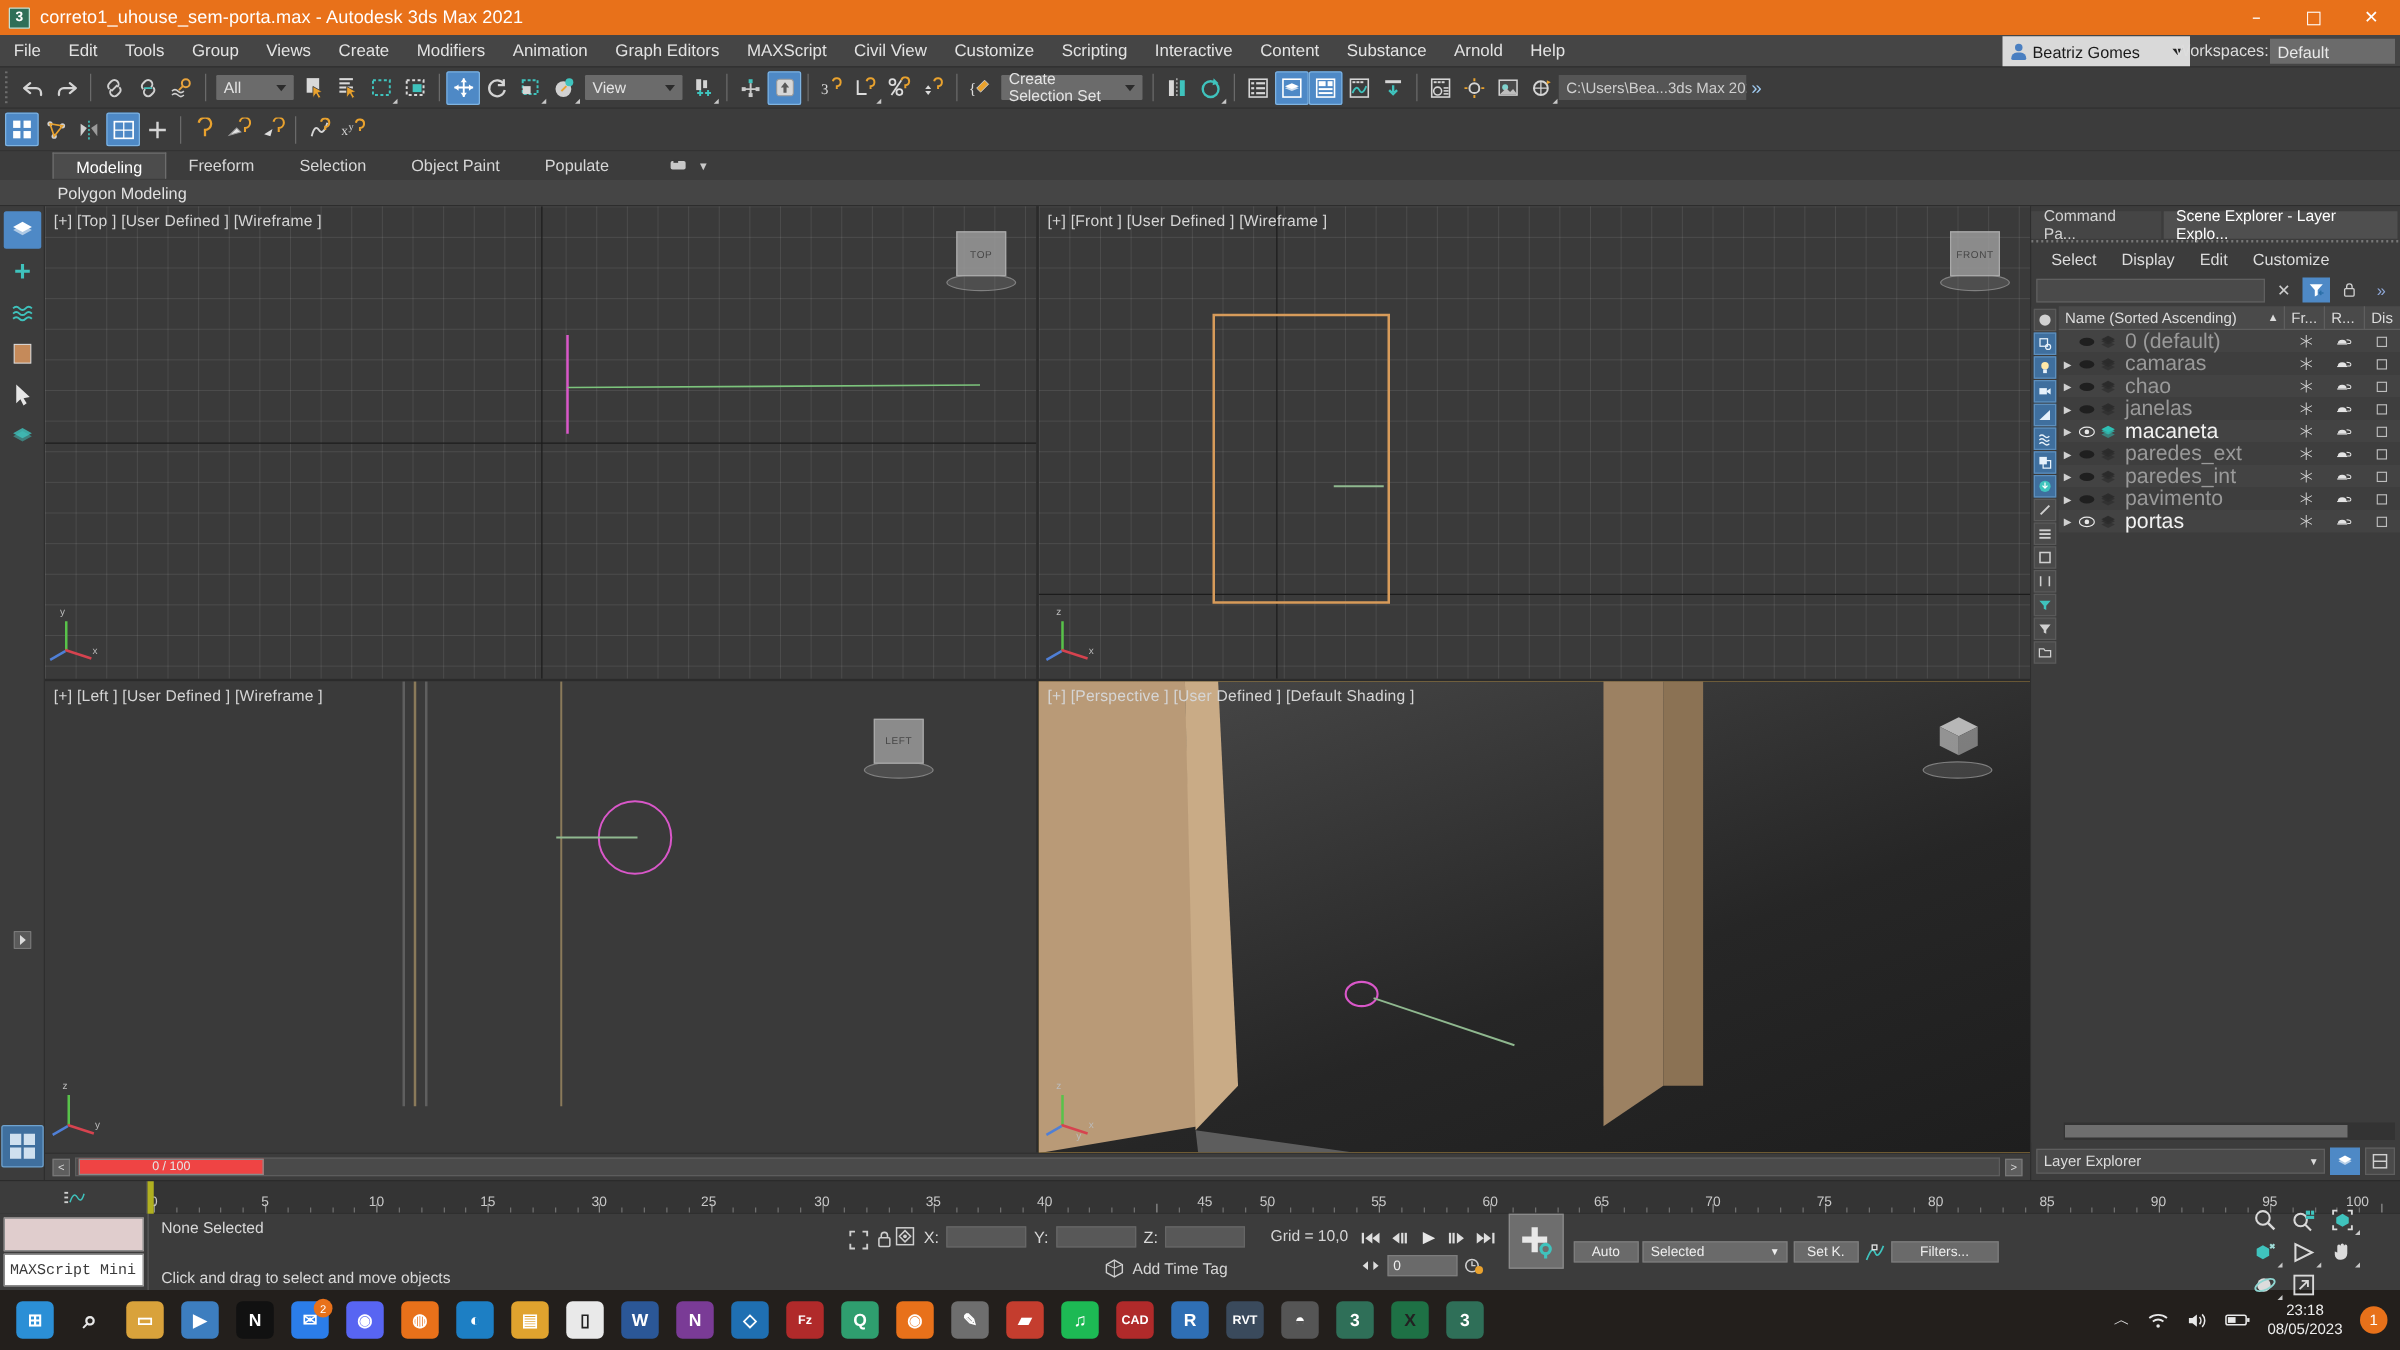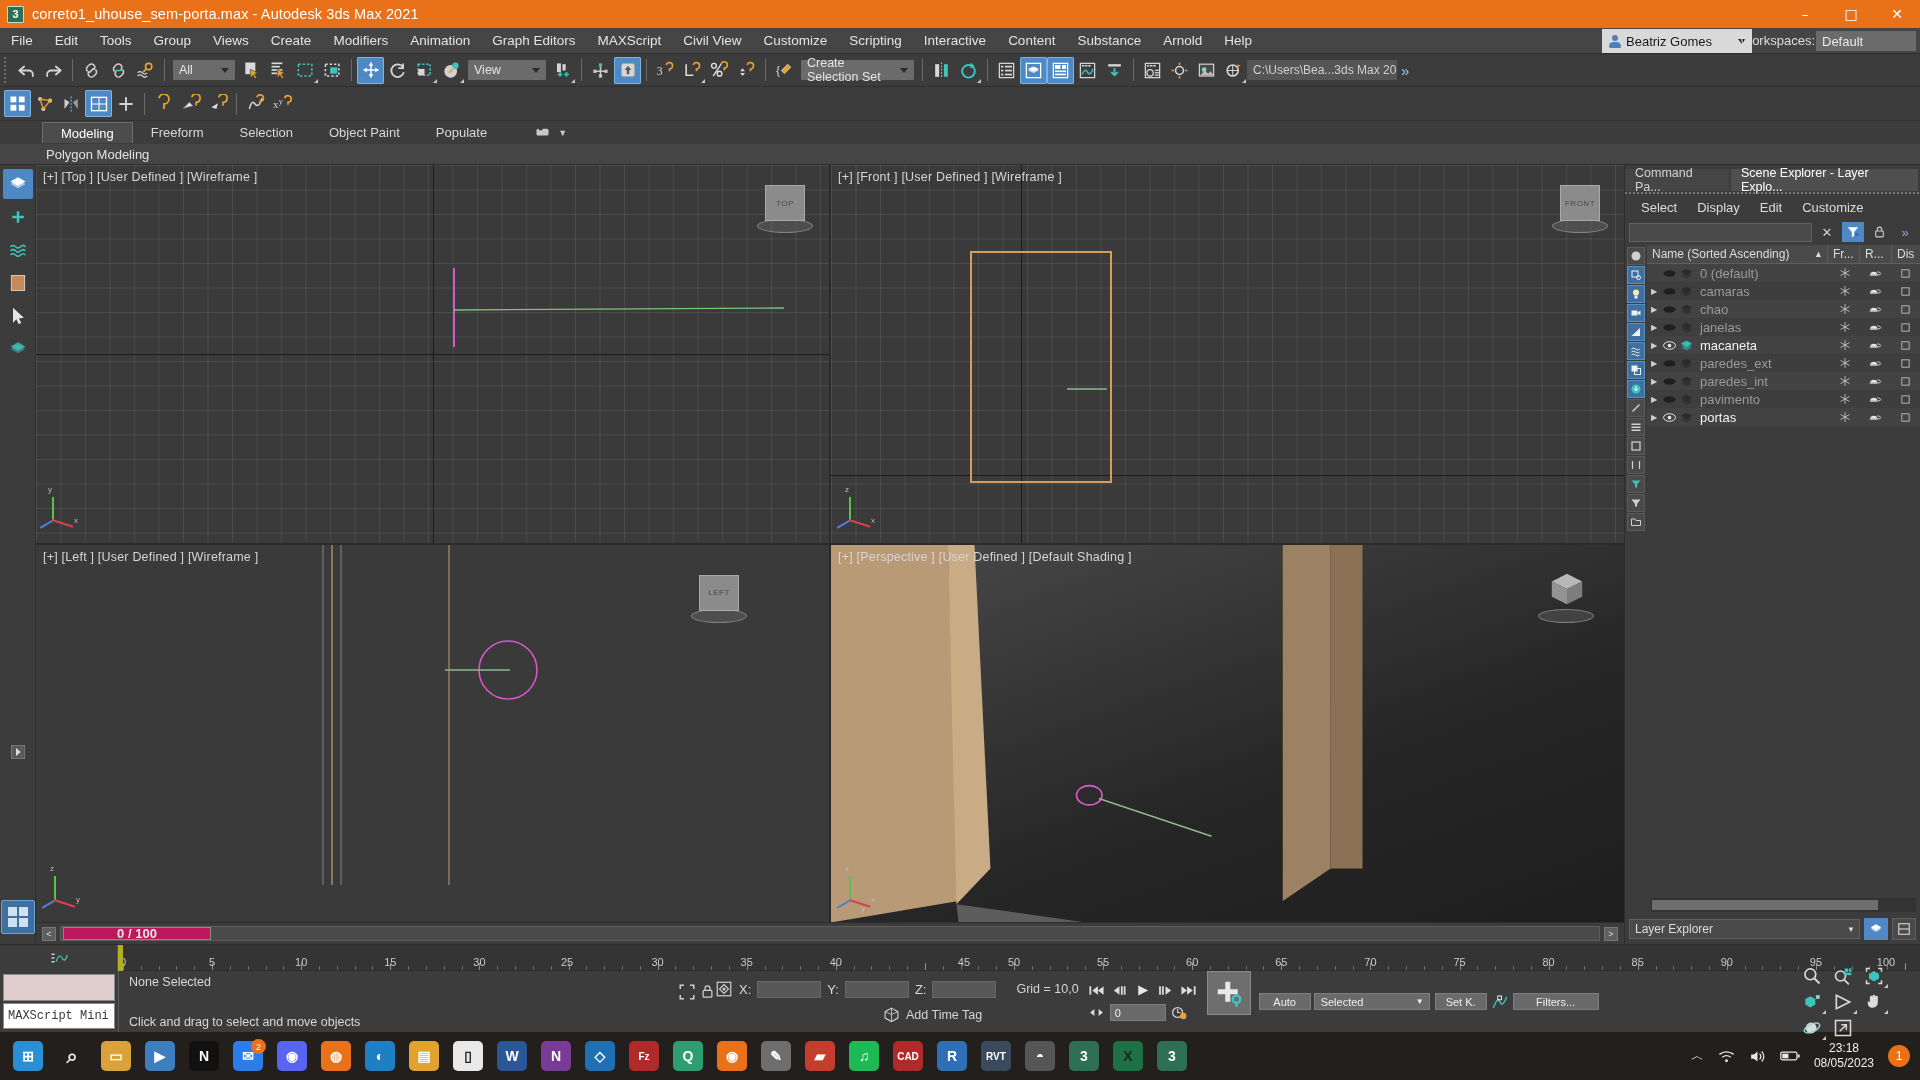--- a/index.html
+++ b/index.html
@@ -168,23 +168,23 @@
           transform: rotate(150deg); transform-origin: left bottom; }
   .ax-lbl { position:absolute; font-size:8px; color:#bbb; }
 
   
   .timeline-row { height: 22px; background:#3c3c3c; display:flex; align-items:center;
       padding: 0 6px; gap:4px; flex: 0 0 22px; border-top:1px solid #2e2e2e;}
   .tl-btn { width:14px;height:14px;background:#5e5e5e;color:#ddd;font-size:9px;
       display:flex;align-items:center;justify-content:center;border:1px solid #777;}
   .tl-track { flex:1 1 auto; height:15px; background:#4a4a4a; position:relative;
       border:1px solid #5d5d5d; }
-  .tl-thumb { position:absolute; left:2px; top:0; bottom:0; width:148px; background:#be185d;
-      border:1px solid #8a8a8a; color:#e6e6e6; font-size:13px; display:flex;
-      align-items:center; justify-content:center;font-weight:bold; }
+  .tl-thumb { position:absolute; left:2px; top:0; bottom:0; width:148px; background:#ef4444;
+      border:1px solid #8a8a8a; color:#e6e6e6; font-size:10px; display:flex;
+      align-items:center; justify-content:center; }
 
   
   .ruler { height: 26px; background:#343434; position:relative; flex:0 0 26px;
       border-top:1px solid #2b2b2b; }
   .ruler .tick { position:absolute; bottom:0; width:1px; background:#8e8e8e; }
   .ruler .lbl { position:absolute; bottom:2px; color:#c9c9c9; font-size:11px;
       transform: translateX(-50%); }
   .ruler-left { position:absolute; left:0; top:0; width:118px; height:26px;
       background:#3c3c3c; border-right:1px solid #555; display:flex; align-items:center;
       justify-content:center; gap:4px; }
@@ -253,21 +253,21 @@
   .exp-list { flex:1 1 auto; display:flex; flex-direction:column; min-width:0; }
   .lhead { height:19px; display:flex; background:#4a4a4a; border-bottom:1px solid #5e5e5e;
       align-items:center; }
   .lhead div { color:#dcdcdc; font-size:12px; padding-left:5px; border-right:1px solid #5e5e5e;
       height:19px; display:flex; align-items:center; overflow:hidden; white-space:nowrap;}
   .lrow { height:18px; display:flex; align-items:center; background:#434343; }
   .lrow:nth-child(even) { background:#3e3e3e; }
   .lrow .expander { width:14px; color:#cfcfcf; font-size:8px; text-align:center; flex:0 0 14px;}
   .lrow .eye { width:17px; flex:0 0 17px; display:flex; align-items:center; justify-content:center;}
   .lrow .layers { width:17px; flex:0 0 17px; display:flex;align-items:center;justify-content:center;}
-  .lrow .nm { flex:1 1 auto; color:#9a9a9a; font-size:13px; padding-left:5px; overflow:hidden;
+  .lrow .nm { flex:1 1 auto; color:#9a9a9a; font-size:17px; padding-left:5px; overflow:hidden;
       white-space:nowrap;}
   .lrow.onvis .nm { color:#f2f2f2; }
   .lrow .c1,.lrow .c2,.lrow .c3 { width:30px; flex:0 0 30px; display:flex;
       align-items:center; justify-content:center;}
   .exp-hscroll { height:14px; background:#333; margin:2px 4px; position:relative; }
   .exp-hscroll i { position:absolute; left:1px; top:2px; height:10px; width:226px;
       background:#6e6e6e; display:block;}
   .exp-foot { height:30px; display:flex; align-items:center; padding:0 4px; gap:4px;}
   .foot-sel { flex:1; height:20px; background:#4a4a4a; border:1px solid #5f5f5f;
       color:#dcdcdc; font-size:12px; display:flex; align-items:center; padding-left:5px;}

